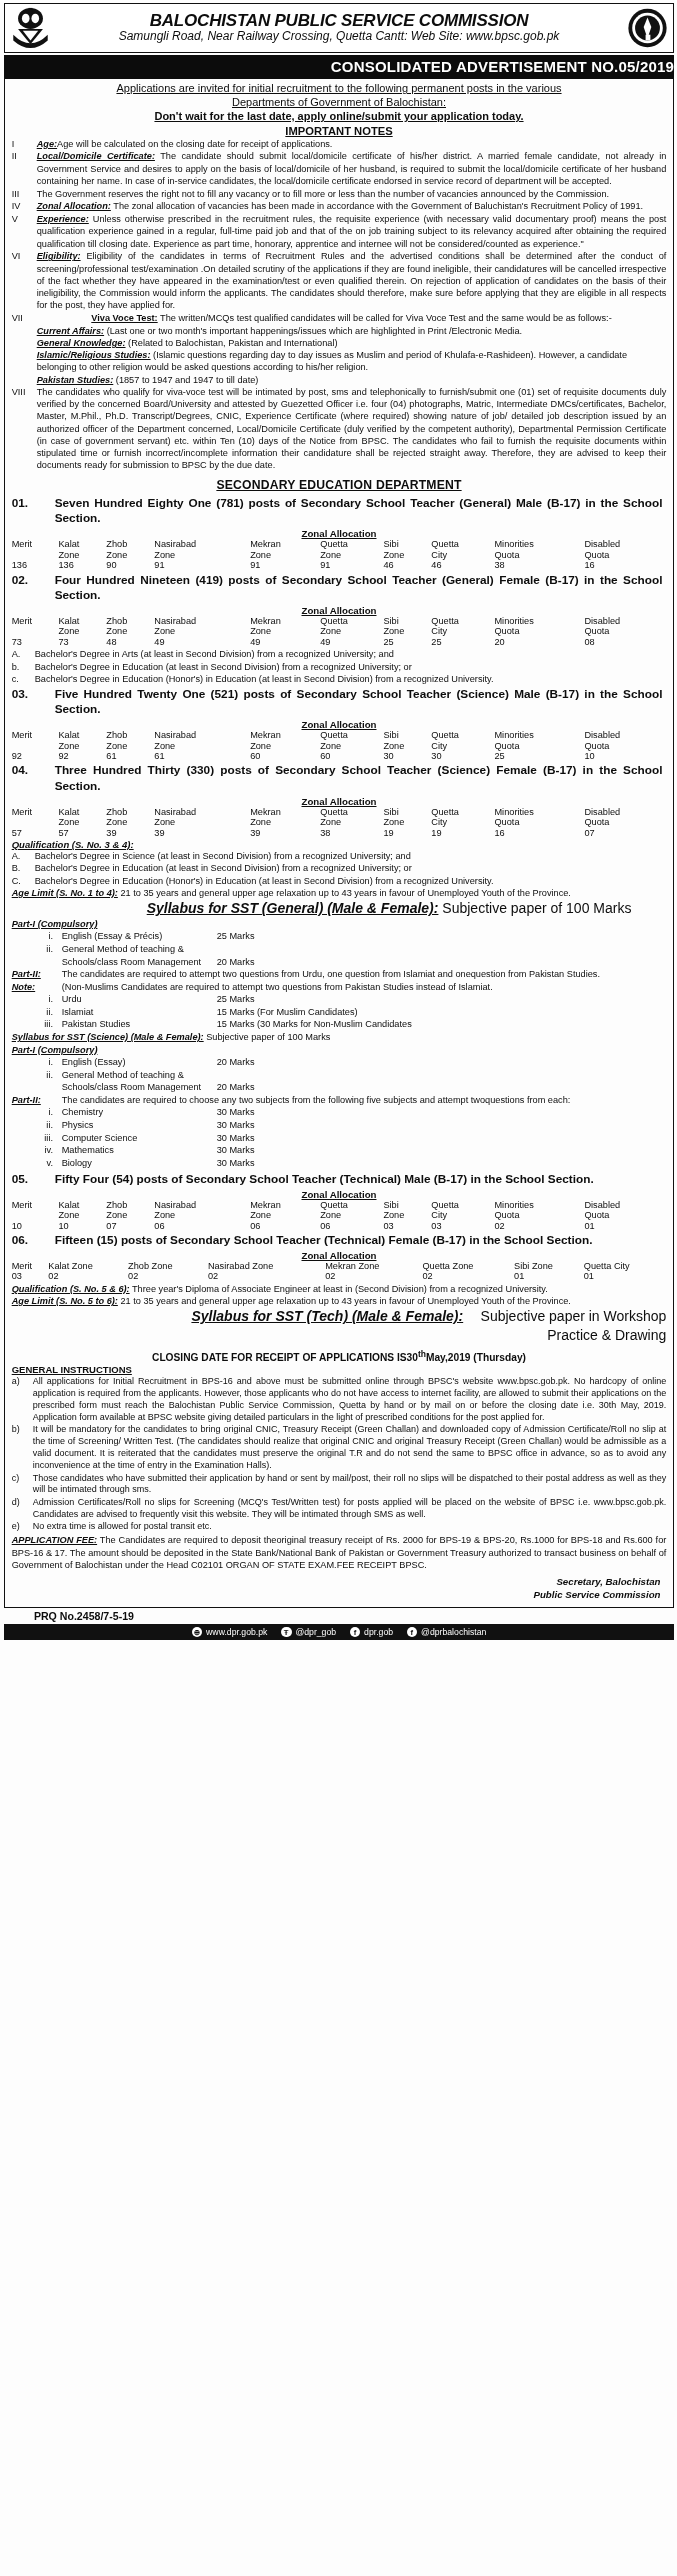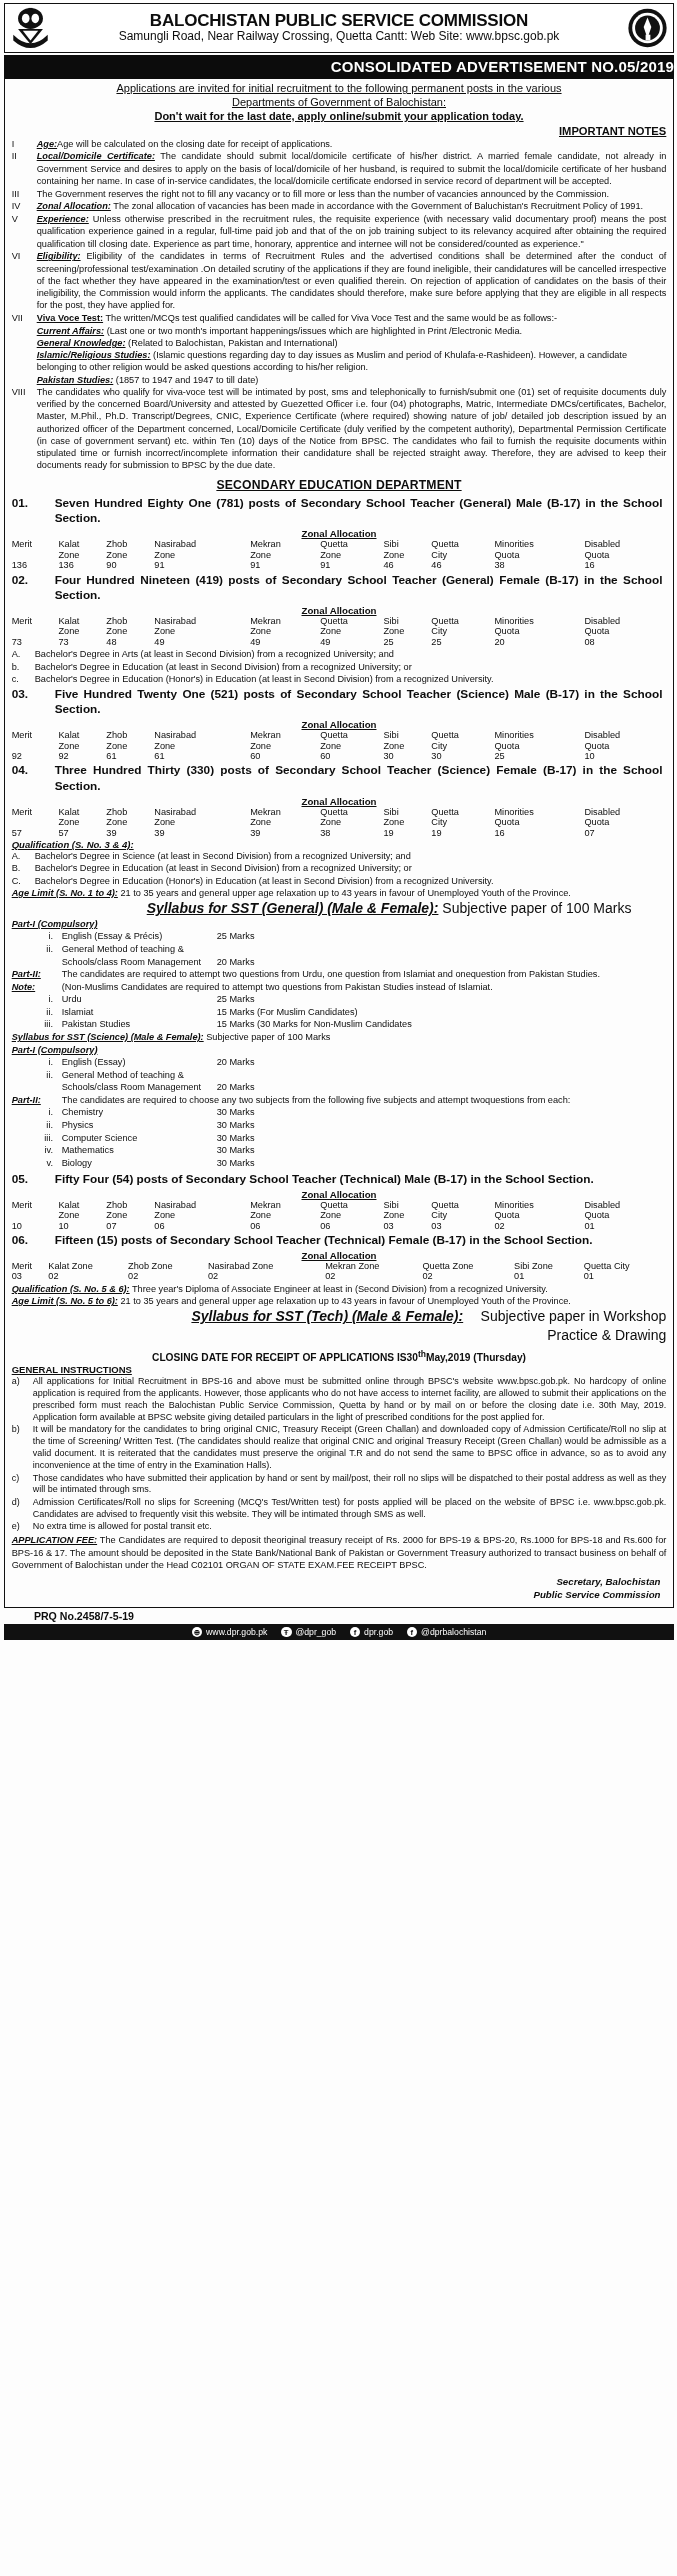--- a/index.html
+++ b/index.html
@@ -26,21 +26,21 @@
     align-items: center;
     padding: 1.9px 3.9px;
     background: #fff;
     height: 50px;
   }
   .crest {
     width: 43px; height: 44px; flex: 0 0 43px;
     position: relative;
   }
   .crest svg { display:block; }
-  .masthead-mid { flex: 1 1 auto; text-align: center; padding: 0 1.9px; }
+  .masthead-mid { flex: 1 1 auto; text-align: center; padding: 0 1.9px; font-style: italic; }
   .org-name {
     font-weight: bold;
     font-size: 17px;
     letter-spacing: -0.2px;
     line-height: 1.05;
     white-space: nowrap;
   }
   .org-addr {
     font-size: 12px;
     line-height: 1.15;
@@ -64,31 +64,31 @@
     padding: 3.9px 6.8px 5.8px 6.8px;
   }
   .intro-line {
     text-align: center;
     font-size: 11px;
     line-height: 1.25;
     text-decoration: underline;
   }
   .intro-line.b { font-weight: bold; }
   .section-center-head {
-    text-align: right;
+    text-align: center;
     font-weight: bold;
     font-size: 11.2px;
     text-decoration: underline;
     margin: 1px 0 1px 0;
   }
   
   .note-row { display: flex; font-size: 9.2px; line-height: 1.33; margin-bottom: 0.5px; }
   .note-num { flex: 0 0 25px; }
   .note-txt { flex: 1 1 auto; text-align: justify; }
-  .note-txt.nj { text-align: left; }
+  .note-txt.nj { text-align: center; }
   b, .bi { font-weight: bold; }
   .bi { font-style: italic; text-decoration: underline; }
   .bu { font-weight: bold; text-decoration: underline; }
   .sub-note { font-size: 9.2px; line-height: 1.33; margin-left: 25px; text-align: left; }
   
   .dept-head {
     text-align: center;
     font-weight: bold;
     font-size: 12.2px;
     text-decoration: underline;

